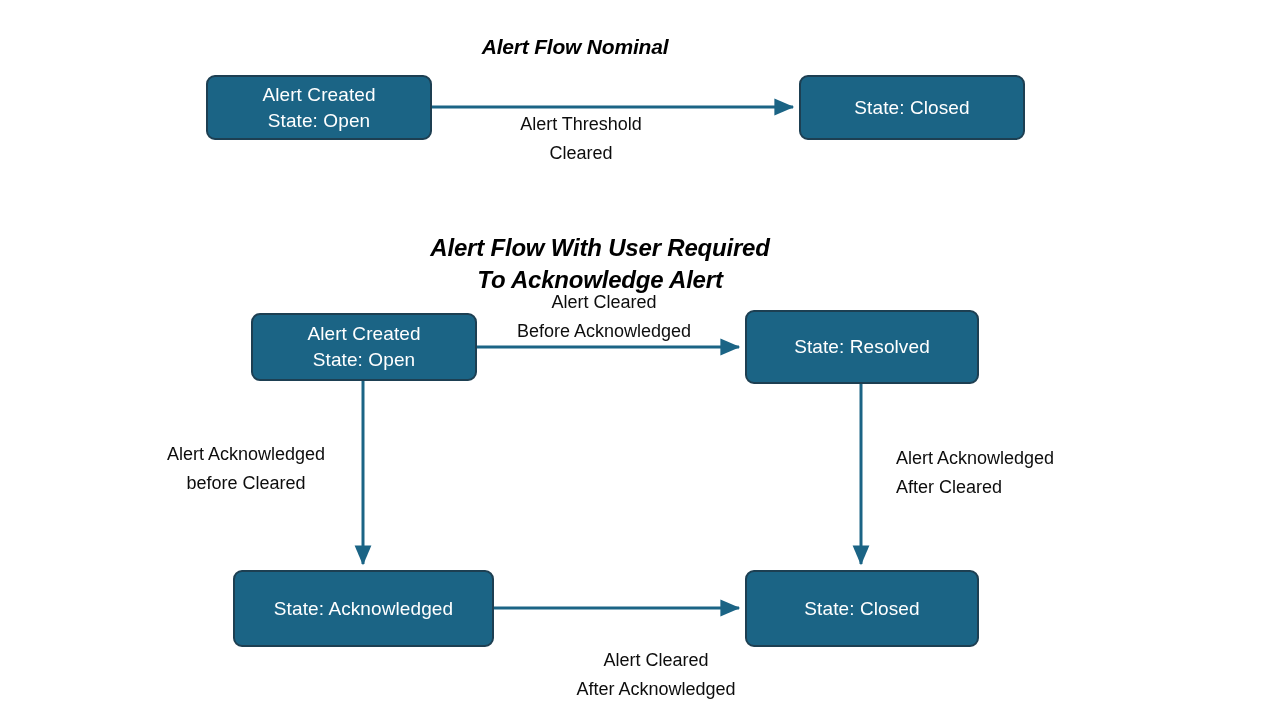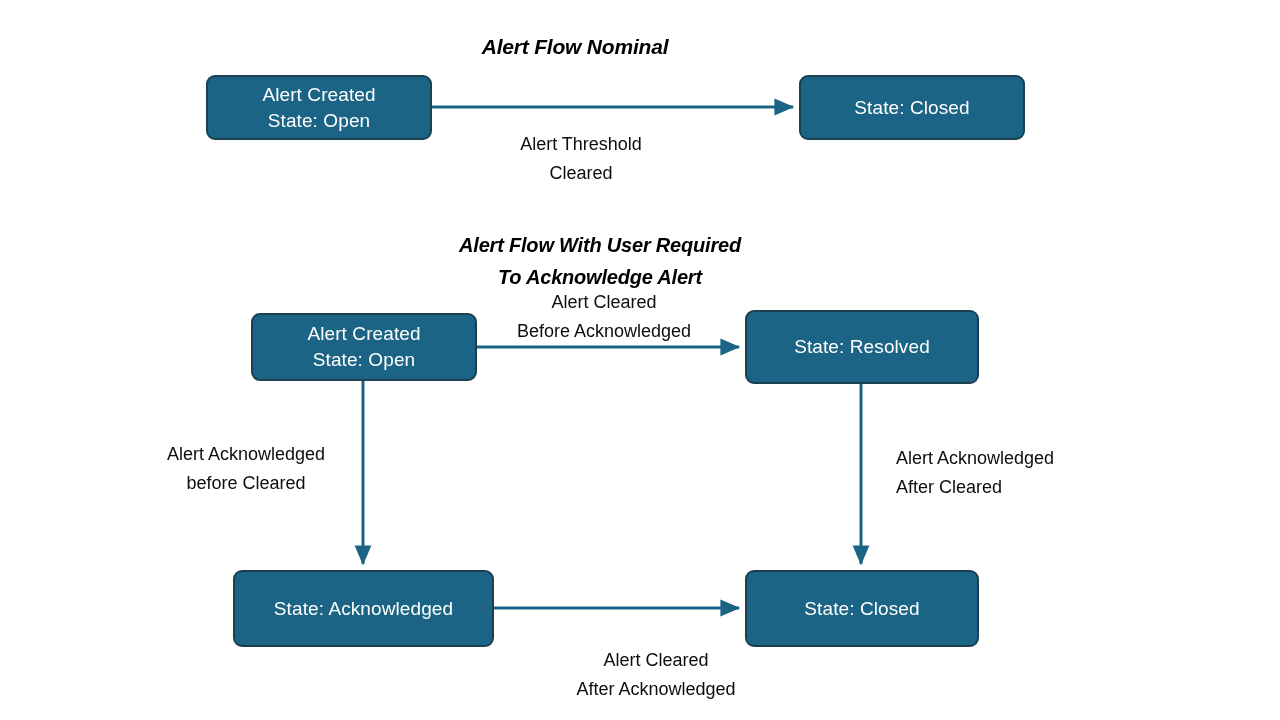--- a/index.html
+++ b/index.html
@@ -29,21 +29,21 @@
   #title-nominal {
     left: 0;
     top: 17px;
     width: 1150px;
     font-size: 21px;
   }
   #title-ack {
     left: 0;
     top: 216px;
     width: 1200px;
-    font-size: 20px;
+    font-size: 24px;
   }
   .node {
     position: absolute;
     box-sizing: border-box;
     background: #1b6485;
     border: 2px solid #1d3f52;
     border-radius: 9px;
     color: #ffffff;
     font-size: 19px;
     line-height: 26px;
@@ -78,21 +78,21 @@
 
 <div id="canvas">
 
   <h1 class="section-title" id="title-nominal">Alert Flow Nominal</h1>
 
   <div class="node" id="node-nominal-created" style="left:206px; top:75px; width:226px; height:65px;">Alert Created
 State: Open</div>
 
   <div class="node" id="node-nominal-closed" style="left:799px; top:75px; width:226px; height:65px;">State: Closed</div>
 
-  <div class="edge-label lbl-center" style="left:451px; top:110px; width:260px;margin-top:20px;">Alert Threshold
+  <div class="edge-label lbl-center" style="left:451px; top:110px; width:260px;">Alert Threshold
 Cleared</div>
 
   <h1 class="section-title" id="title-ack">Alert Flow With User Required
 To Acknowledge Alert</h1>
 
   <div class="node" id="node-ack-created" style="left:251px; top:313px; width:226px; height:68px;">Alert Created
 State: Open</div>
 
   <div class="node" id="node-ack-resolved" style="left:745px; top:310px; width:234px; height:74px;">State: Resolved</div>
 

